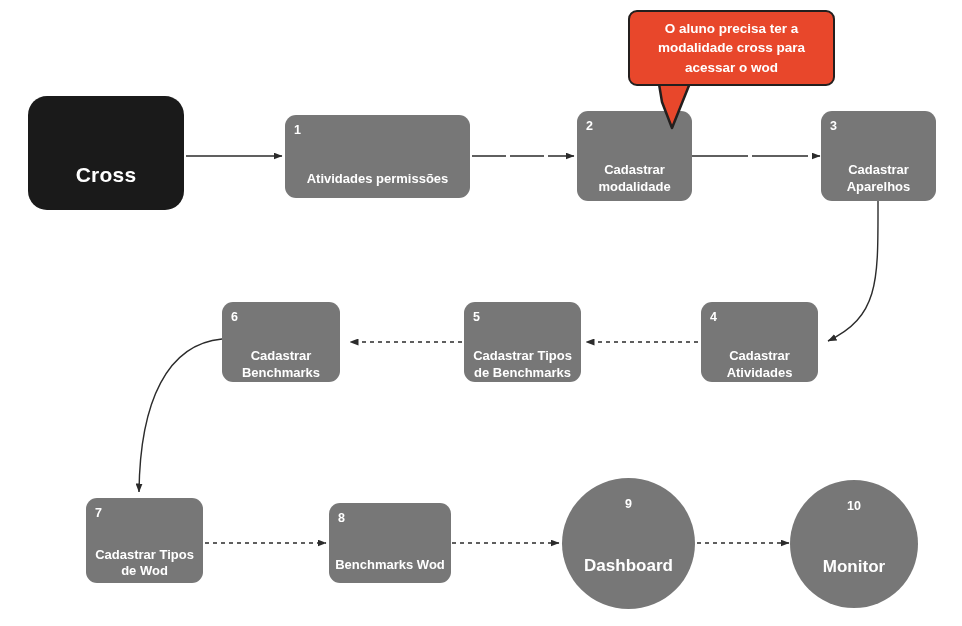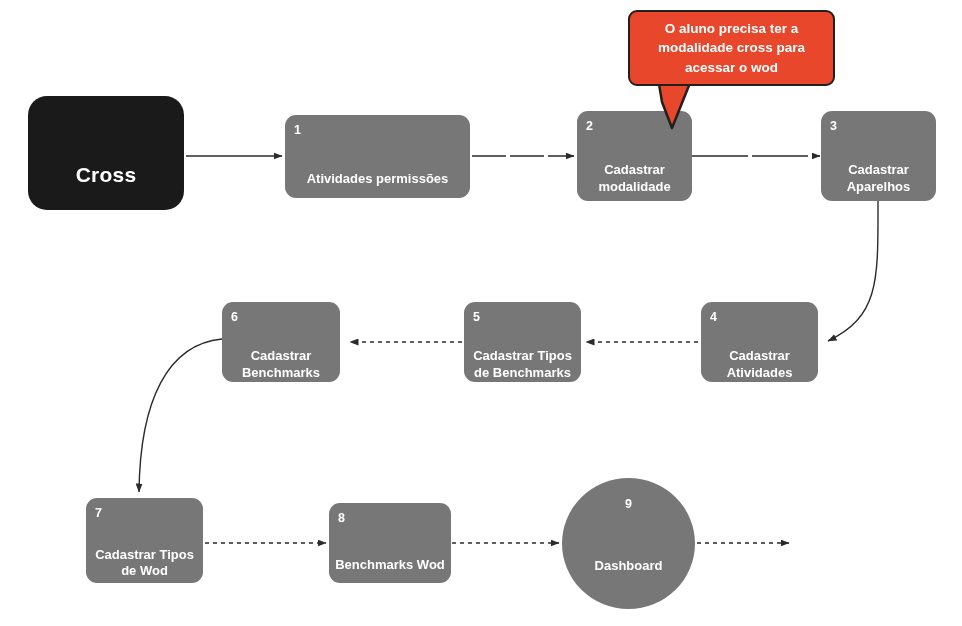--- a/index.html
+++ b/index.html
@@ -76,21 +76,21 @@
     background: #777777;
     border-radius: 50%;
   }
   .node.circle .num {
     left: 0;
     right: 0;
     top: 20px;
     text-align: center;
   }
   .node.circle .label {
-    font-size: 13px;
+    font-size: 17px;
   }
   .callout {
     position: absolute;
     box-sizing: border-box;
     background: #e8472b;
     border: 2.5px solid #231f1e;
     border-radius: 9px;
     color: #ffffff;
     font-weight: bold;
     font-size: 13.5px;
@@ -199,14 +199,18 @@
   <div class="node rect" style="left:329px; top:503px; width:122px; height:80px;">
     <span class="num">8</span>
     <span class="label">Benchmarks Wod</span>
   </div>
 
   <div class="node circle" style="left:562px; top:478px; width:133px; height:131px;">
     <span class="num">9</span>
     <span class="label">Dashboard</span>
   </div>
 
+  <div class="node circle" style="left:790px; top:480px; width:128px; height:128px;">
+    <span class="num">10</span>
+    <span class="label">Monitor</span>
+  </div>
 
 </div>
 
 </body></html>

